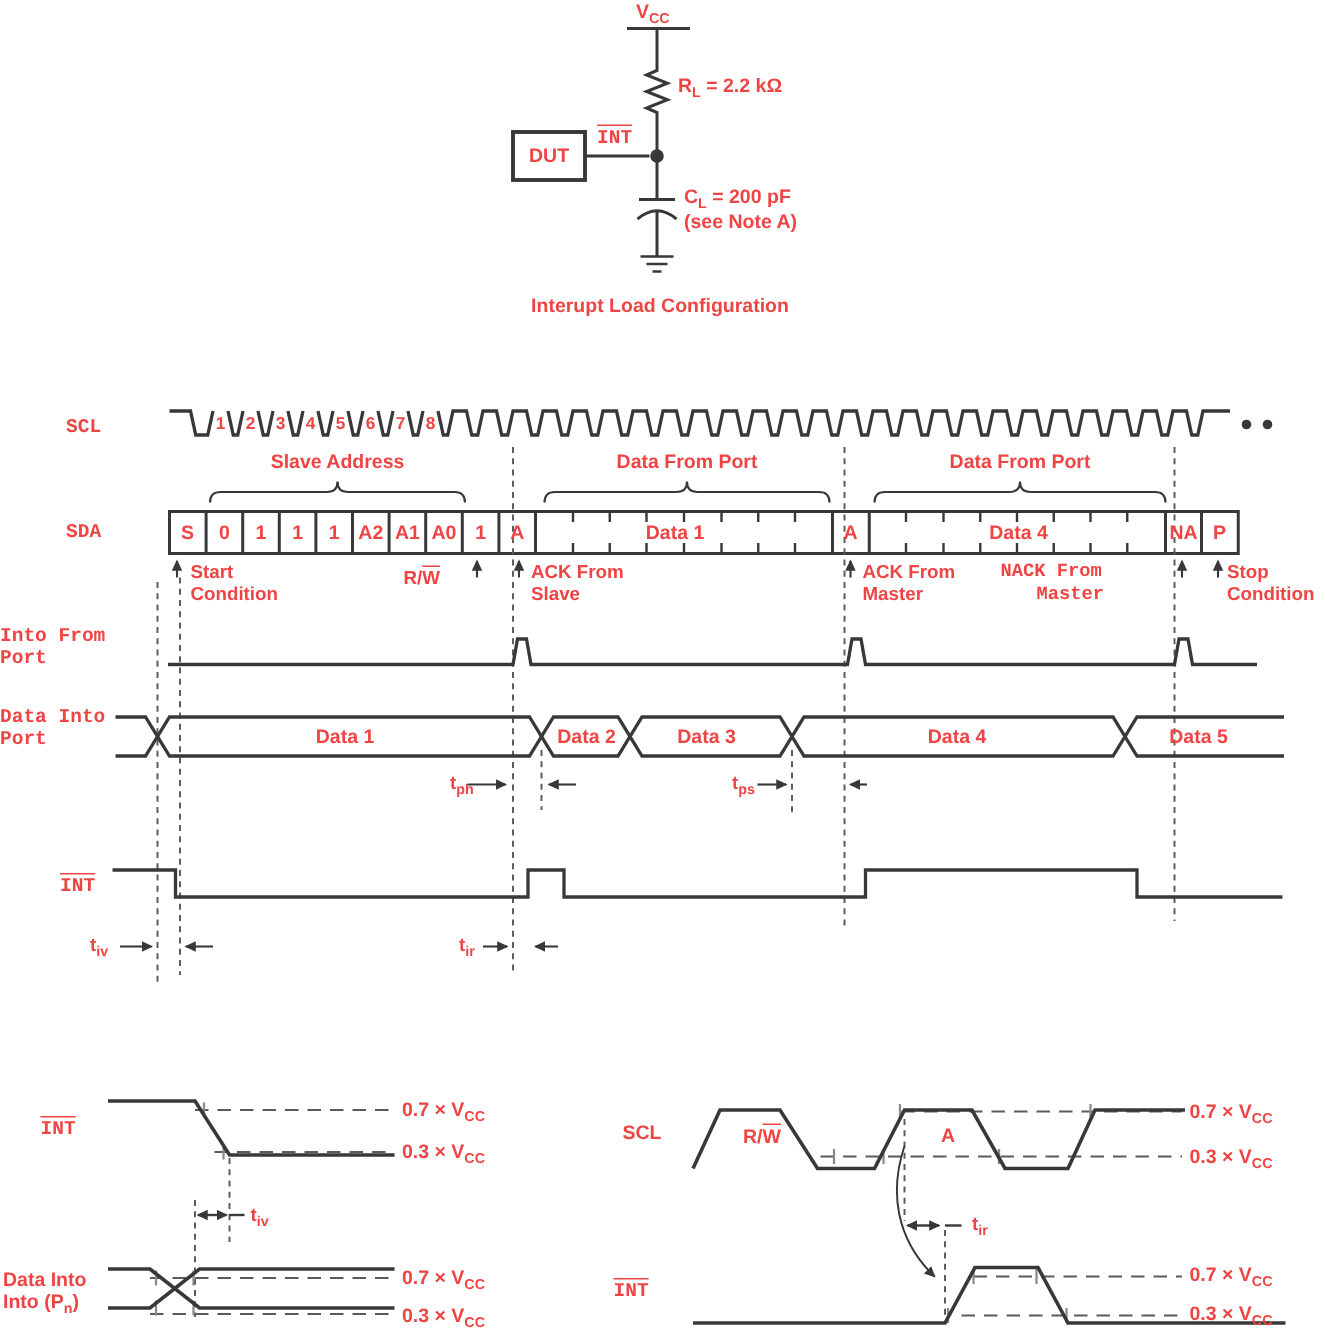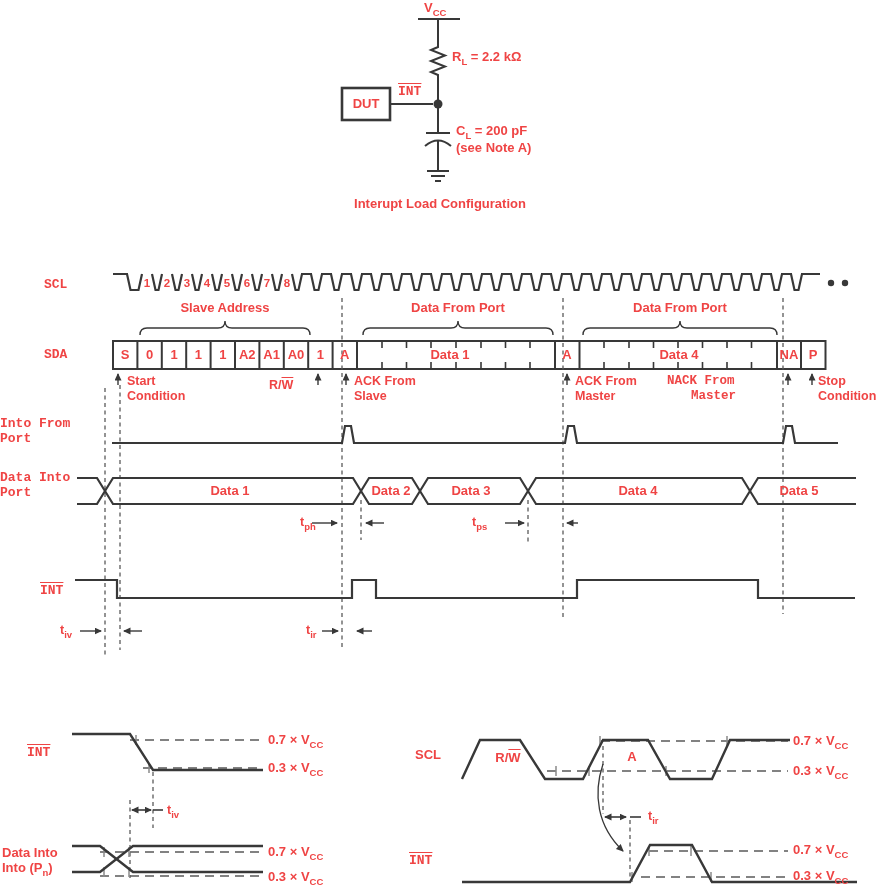--- a/index.html
+++ b/index.html
@@ -214,21 +214,21 @@
 <span class="lb rt" style="left:0px;top:471px;width:76px">Data Into</span>
 <span class="lb rt" style="left:0px;top:486px;width:76px">Port</span>
 
 <span class="lb cx" style="left:230px;top:484px">Data 1</span>
 <span class="lb cx" style="left:391px;top:484px">Data 2</span>
 <span class="lb cx" style="left:471px;top:484px">Data 3</span>
 <span class="lb cx" style="left:638px;top:484px">Data 4</span>
 <span class="lb cx" style="left:799px;top:484px">Data 5</span>
 
 <span class="lb s12" style="left:300px;top:515px"><span>t</span><sub>ph</sub></span>
-<span class="lb s12" style="left:472px;top:515px"><span>t</span><sub>ps</sub></span>
+<span class="lb s12" style="left:488px;top:515px"><span>t</span><sub>ps</sub></span>
 
 <span class="lb rt ovl" style="left:40px;top:584px;width:36px">INT</span>
 <span class="lb s12" style="left:60px;top:623px"><span>t</span><sub>iv</sub></span>
 <span class="lb s12" style="left:306px;top:623px"><span>t</span><sub>ir</sub></span>
 
 <span class="lb rt ovl" style="left:27px;top:746px;width:36px">INT</span>
 <span class="lb" style="left:268px;top:733px"><span>0.7 × V</span><sub>CC</sub></span>
 <span class="lb" style="left:268px;top:761px"><span>0.3 × V</span><sub>CC</sub></span>
 <span class="lb s12" style="left:167px;top:803px"><span>t</span><sub>iv</sub></span>
 <span class="lb" style="left:2px;top:846px">Data Into</span>

